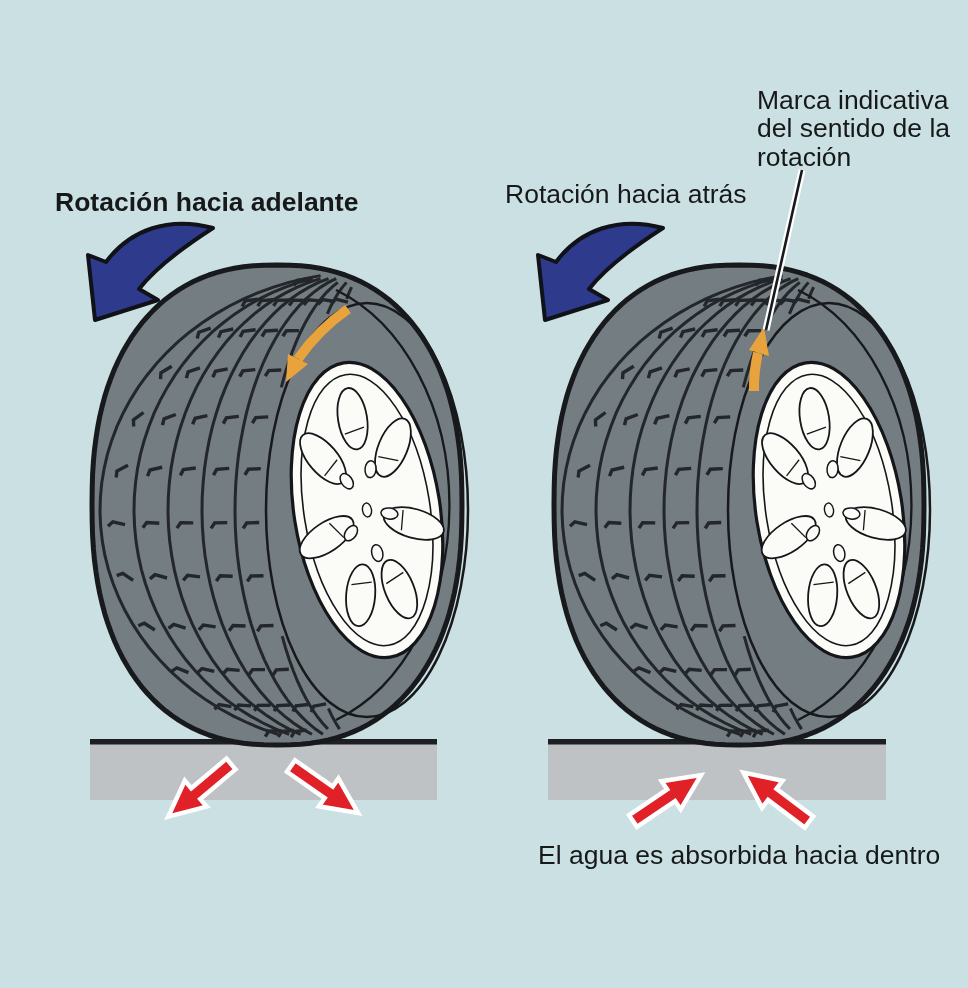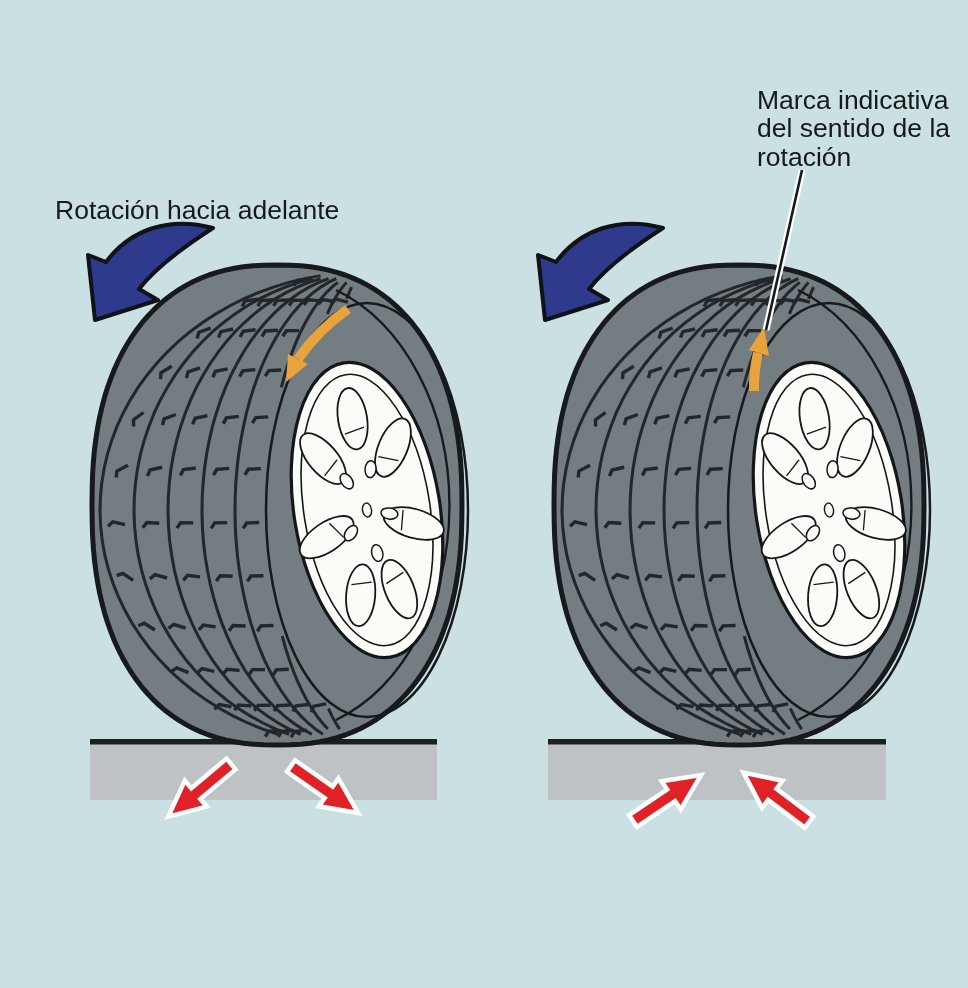--- a/index.html
+++ b/index.html
@@ -258,17 +258,19 @@
       <path class="ptr-w" d="M 802 170 L 766 330"></path>
       <path class="ptr-b" d="M 802 170 L 766 330"></path>
     </g>
 
     <use href="#redArrow" class="red-arrow" transform="translate(231,764) rotate(140)"></use>
     <use href="#redArrow" class="red-arrow" transform="translate(291,766) rotate(35)"></use>
     <use href="#redArrow" class="red-arrow" transform="translate(633,821) rotate(-34)"></use>
     <use href="#redArrow" class="red-arrow" transform="translate(809,822) rotate(-143)"></use>
   </svg>
 
-  <div class="lbl" style="left:55px;top:196px;">Rotación hacia adelante</div>
+  <div class="lbl" style="left:55px;top:188px;font-weight:bold;">Rotación hacia adelante</div>
+  <div class="lbl" style="left:505px;top:180px;">Rotación hacia atrás</div>
   <div class="lbl annotation" style="left:757px;top:86px;">Marca indicativa
 del sentido de la
 rotación</div>
+  <div class="lbl" style="left:538px;top:841px;">El agua es absorbida hacia dentro</div>
 </div>
 
 </body></html>

